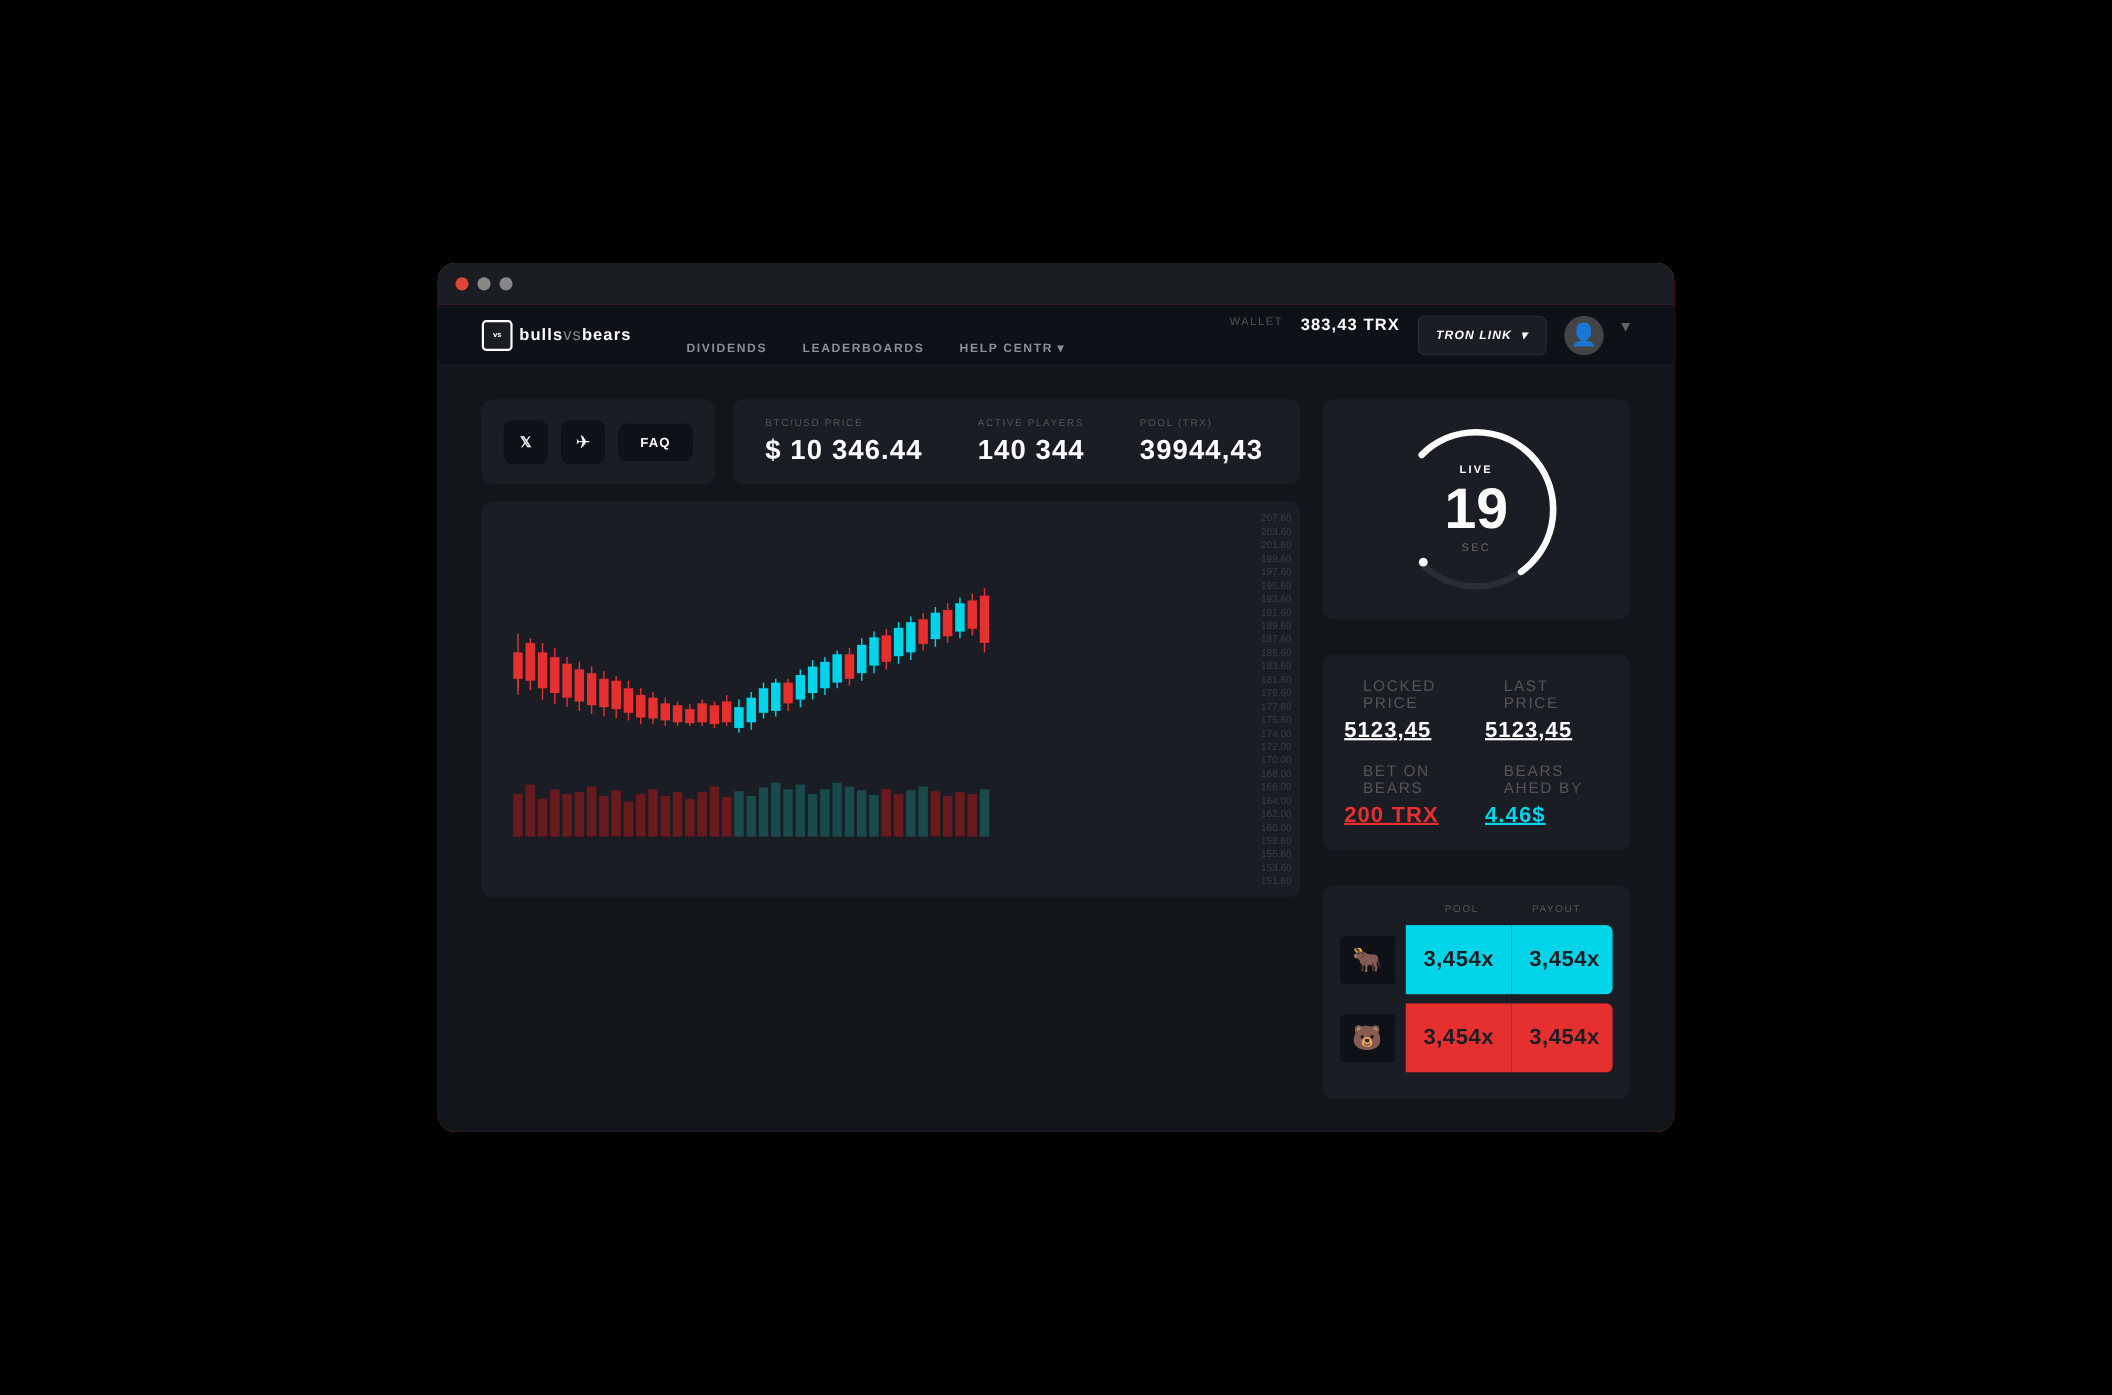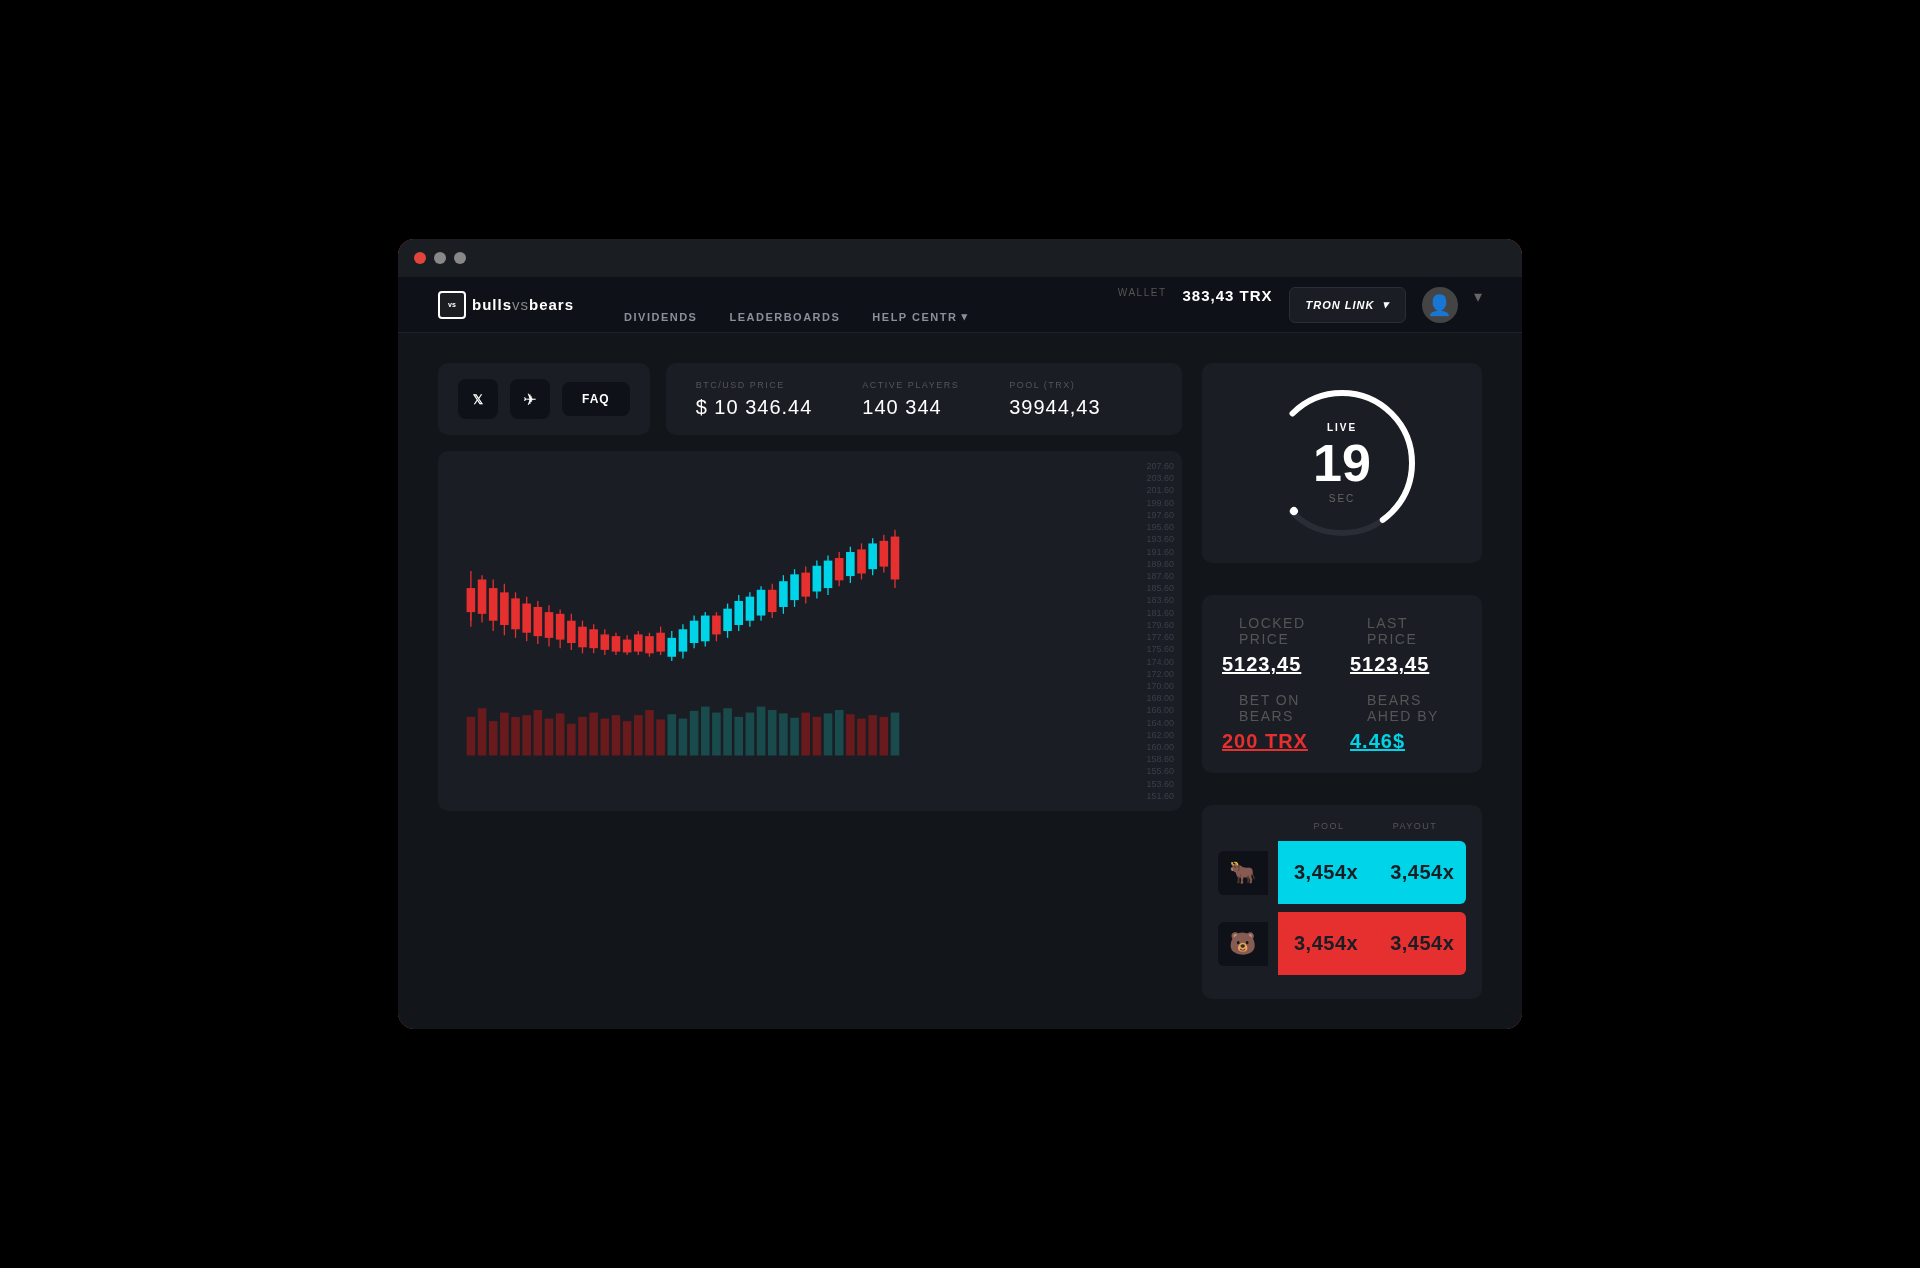--- a/index.html
+++ b/index.html
@@ -217,22 +217,22 @@
     .stat-label {
       color: #555;
       font-size: 9px;
       letter-spacing: 1.5px;
       text-transform: uppercase;
       margin-bottom: 6px;
     }
 
     .stat-value {
       color: #fff;
-      font-size: 20px;
-      font-weight: 400;
+      font-size: 25px;
+      font-weight: 700;
       letter-spacing: 1px;
     }
 
     
     .chart-container {
       background: #1a1d24;
       border-radius: 10px;
       padding: 20px;
       height: 360px;
       position: relative;

